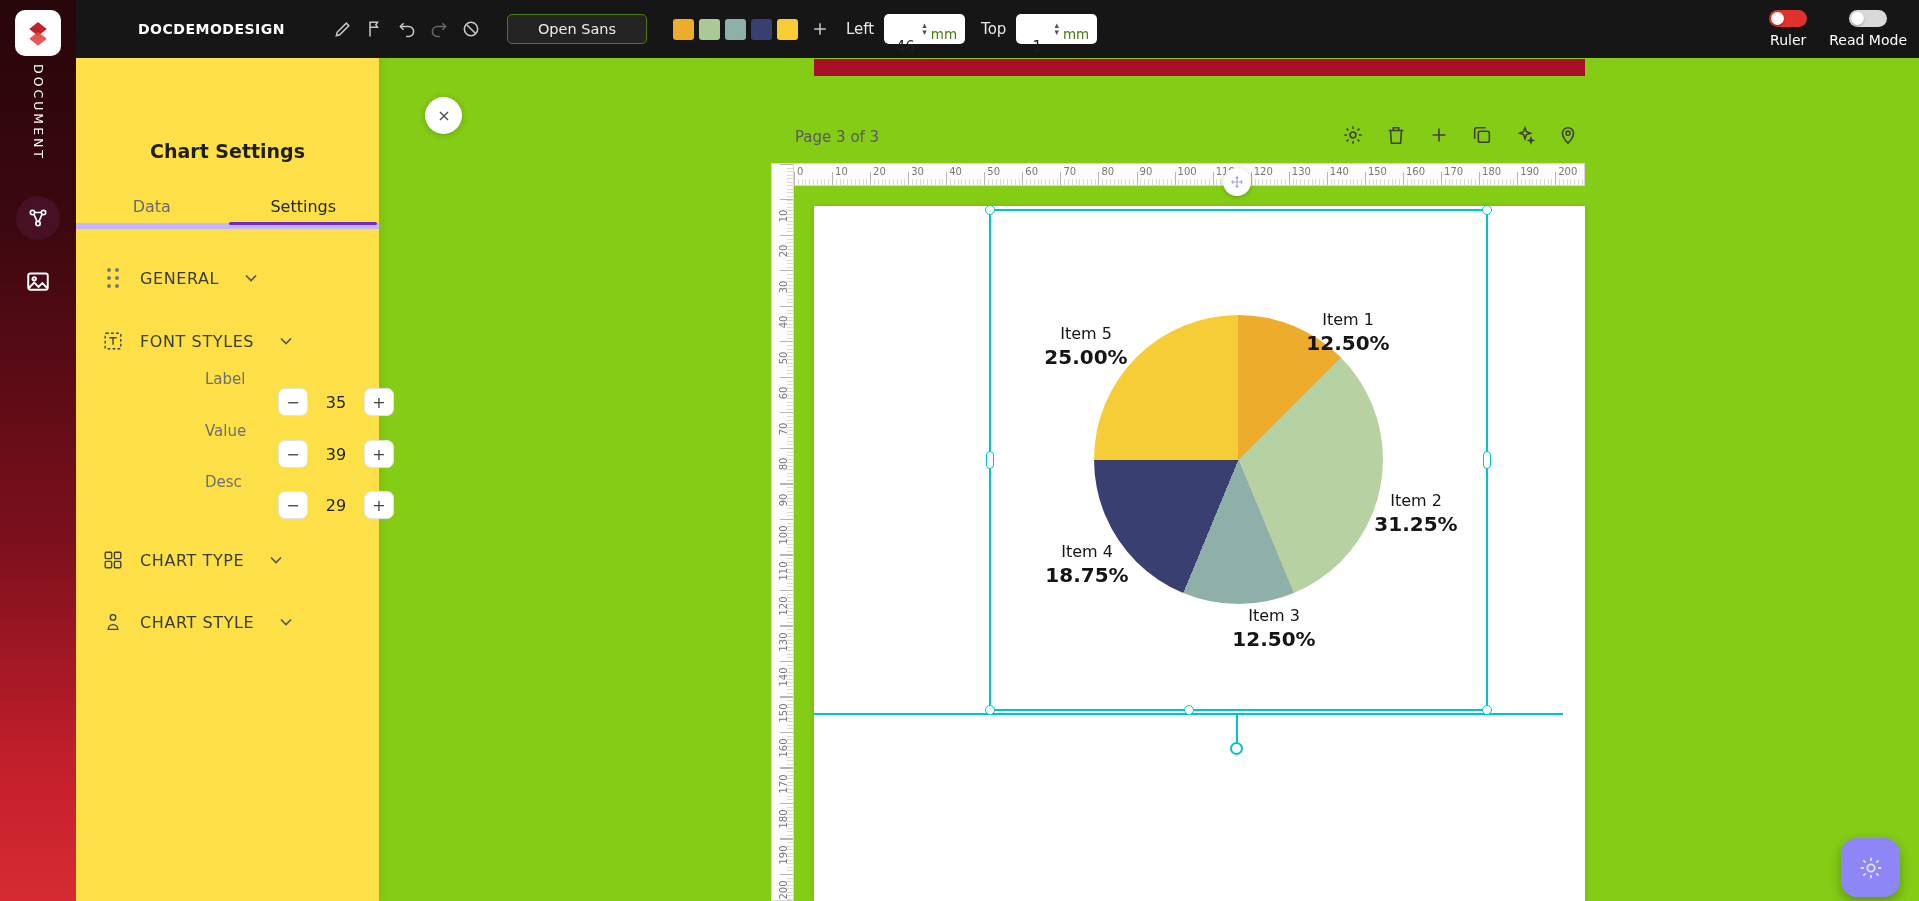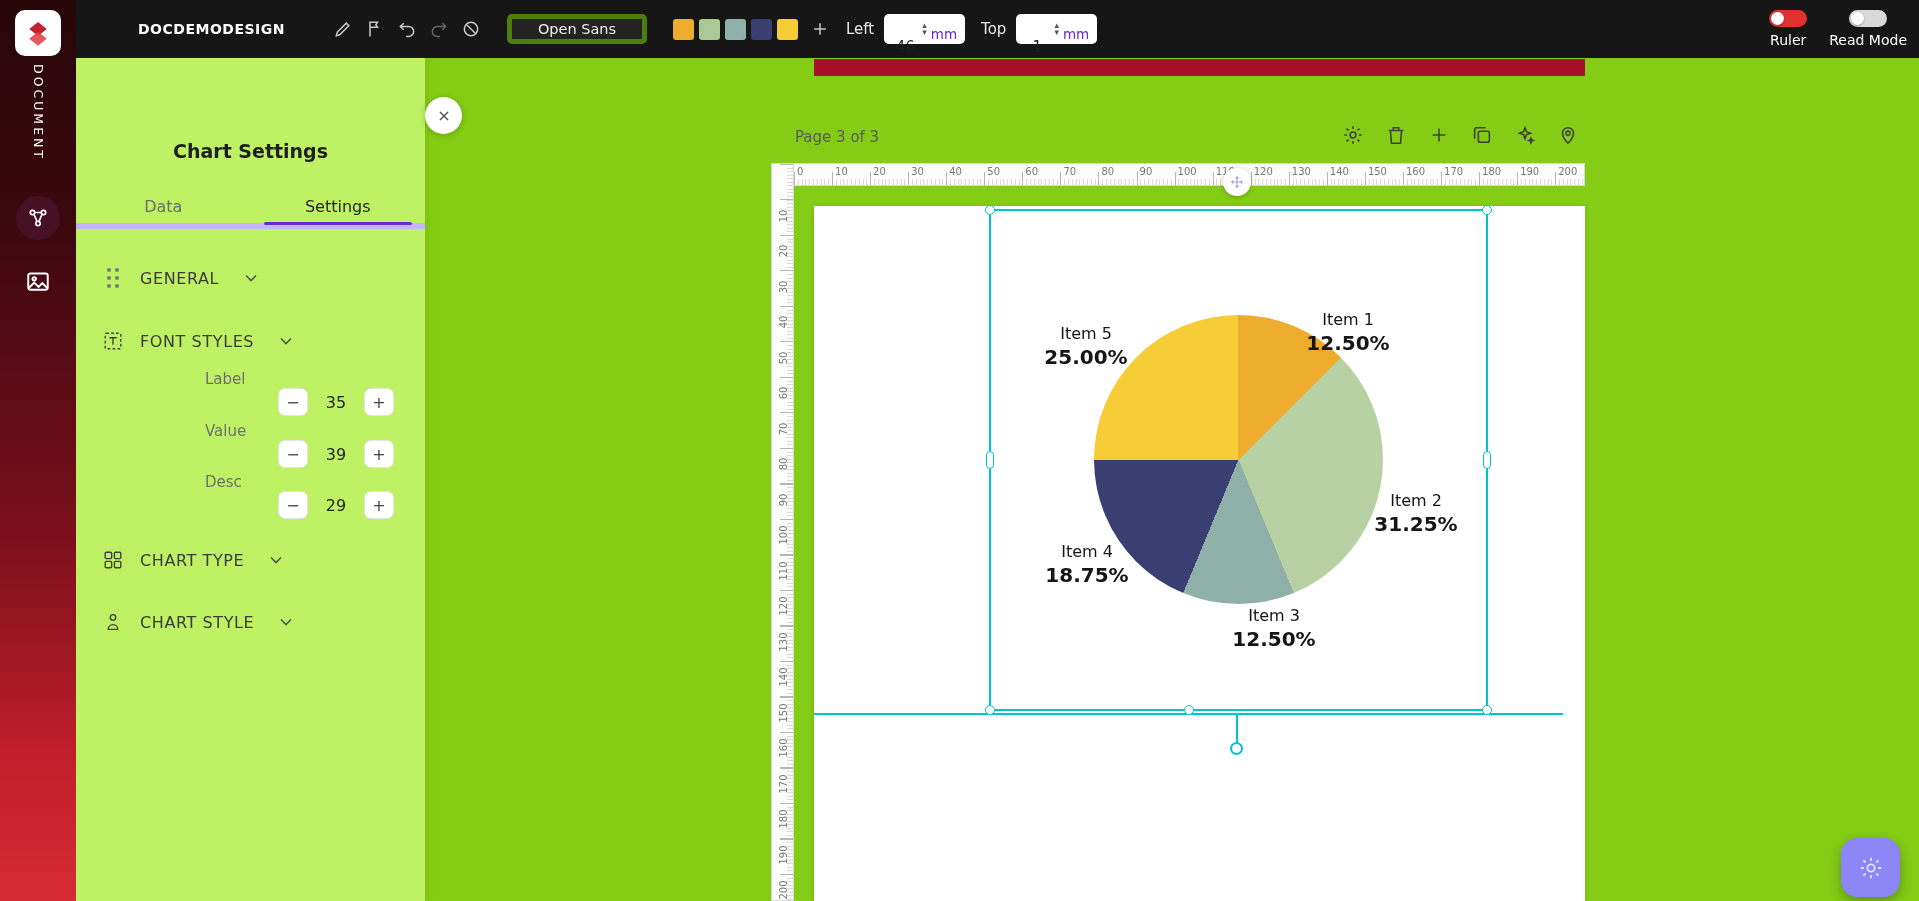--- a/index.html
+++ b/index.html
@@ -5,52 +5,52 @@
   * { margin:0; padding:0; box-sizing:border-box; }
   html,body { width:1919px; height:901px; overflow:hidden;
     font-family:"DejaVu Sans","Liberation Sans",sans-serif; background:#e9eaea; }
 
   
   #canvas   { position:absolute; inset:0; background:#84cc16; z-index:1; }
   #topbar   { position:absolute; left:76px; top:0; right:0; height:58px; background:#161616;
               display:flex; align-items:center; z-index:25; }
   #sidebar  { position:absolute; left:0; top:0; width:76px; height:901px; z-index:30;
               background:linear-gradient(180deg,#270609 0%,#3c080f 25%,#7c101c 60%,#c31f2b 85%,#d62b33 100%); }
-  #panel    { position:absolute; left:76px; top:58px; width:349px; bottom:0; background:#bef264;
+  #panel    { position:absolute; left:76px; top:58px; width:303px; bottom:0; background:#fde047;
               z-index:20; box-shadow:2px 0 8px rgba(0,0,0,.07); }
 
   svg { display:block; }
   .ic { width:20px; height:20px; color:#c9c9c9; }
   .icon-btn { display:flex; align-items:center; justify-content:center; cursor:pointer; }
 
   
   .logo { position:absolute; left:15px; top:10px; width:46px; height:46px; background:#fff;
           border-radius:10px; display:flex; align-items:center; justify-content:center; }
   .brand-vert { position:absolute; top:64px; left:50%; transform:translateX(-50%);
           writing-mode:vertical-rl; color:#fff; font-size:12.5px; letter-spacing:3px; font-weight:500; }
   .tool-circle { position:absolute; left:16px; top:196px; width:44px; height:44px; border-radius:50%;
           background:#471024; display:flex; align-items:center; justify-content:center; }
   .side-img { position:absolute; left:25px; top:268px; }
 
   
   .tb-title { margin-left:62px; color:#fff; font-size:14px; font-weight:700; letter-spacing:.5px; }
   .tb-icons { margin-left:48px; display:flex; gap:12px; align-items:center; }
   .tb-icons .dim { opacity:.45; }
-  .font-btn { margin-left:26px; width:140px; height:30px; background:#232323; border:5px solid #4d7c0f;
+  .font-btn { margin-left:26px; width:140px; height:30px; background:#232323; border:1px solid #4d7c0f;
           border-radius:5px; color:#eee; font-size:14.5px; display:flex; align-items:center; justify-content:center; }
   .swatch-row { margin-left:26px; display:flex; gap:5px; }
   .swatch { width:21px; height:21px; border-radius:3px; }
   .tb-plus { margin-left:12px; }
   .tb-label { margin-left:16px; color:#e8e8e8; font-size:15px; }
   .pos-box { margin-left:10px; height:30px; background:#fff; border-radius:5px; display:flex;
           align-items:center; padding:0 8px; gap:4px; }
   .pos-box input { width:26px; border:none; outline:none; font-size:15px; color:#1d1d1d;
           font-family:inherit; text-align:center; background:transparent;margin-top:36px; }
   .spin { display:flex; flex-direction:column; line-height:7px; font-size:9px; color:#555; }
-  .unit { font-size:13.5px; color:#6d28d9;margin-top:10px; }
+  .unit { font-size:13.5px; color:#4d7c0f;margin-top:10px; }
   .tb-right { margin-left:auto; margin-right:12px; display:flex; gap:22px; }
   .toggle-wrap { display:flex; flex-direction:column; align-items:center; gap:5px; }
   .toggle { width:38px; height:17px; border-radius:9px; position:relative; }
   .toggle .knob { position:absolute; width:13px; height:13px; border-radius:50%; background:#fff;
           top:2px; left:2px; box-shadow:0 1px 2px rgba(0,0,0,.3); }
   .toggle.on  { background:#e0312e; }
   .toggle.off { background:#d9d9d9; }
   .toggle-label { color:#fff; font-size:14px; }
 
   

